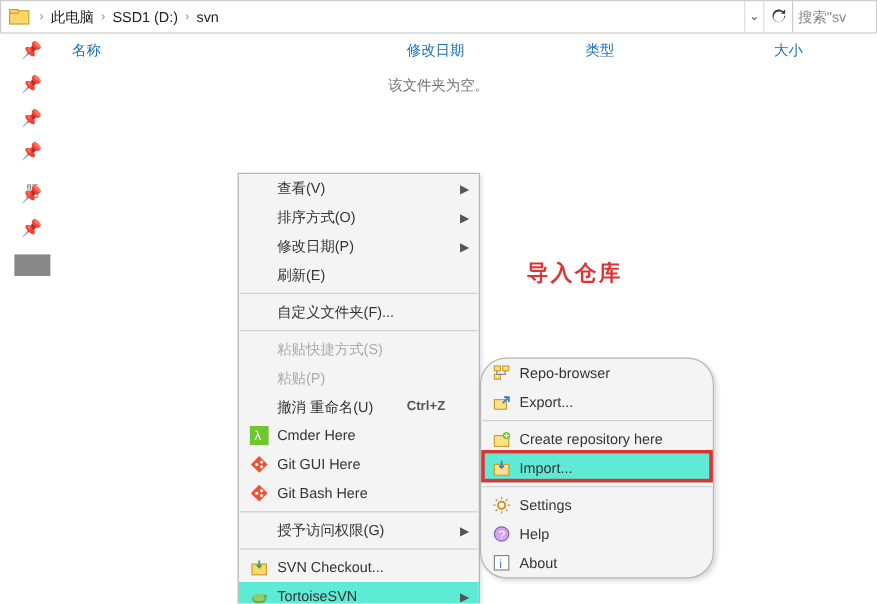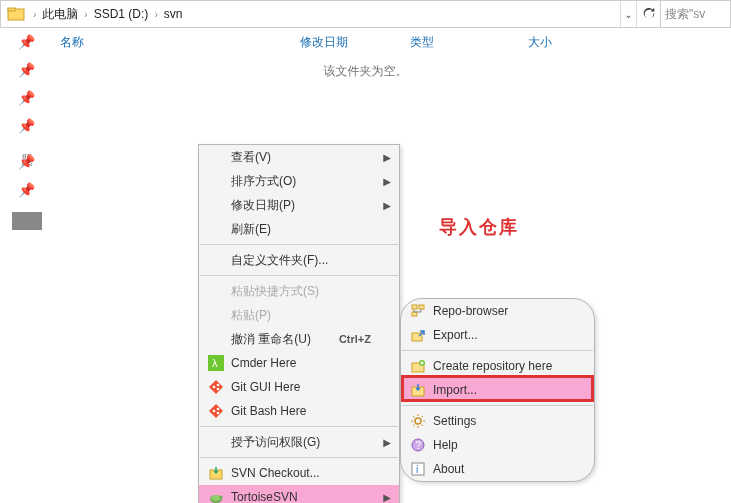--- a/index.html
+++ b/index.html
@@ -5,40 +5,40 @@
   * { box-sizing: border-box; margin: 0; padding: 0; }
   body { font-family: "Microsoft YaHei", "Segoe UI", sans-serif; font-size: 12px; background:#fff; width:731px; height:503px; overflow:hidden; position:relative; color:#333; }
   .breadcrumb { display:flex; align-items:center; height:28px; border:1px solid #ccc; background:#fff; }
   .breadcrumb .folder-ico { width:18px; height:18px; margin:0 4px 0 6px; display:inline-block;}
   .breadcrumb .sep { color:#888; padding:0 4px; font-size:10px;}
   .breadcrumb .crumb { padding:2px 2px; color:#222;}
   .breadcrumb .flex { flex:1; }
   .breadcrumb .dd { width:16px; text-align:center; color:#555; font-size:10px; border-left:1px solid #ddd; height:100%; display:flex;align-items:center;justify-content:center;}
   .breadcrumb .refresh { width:24px; text-align:center; border-left:1px solid #ddd; height:100%; display:flex;align-items:center;justify-content:center;}
   .searchbox { width:70px; border-left:1px solid #ccc; height:100%; display:flex; align-items:center; padding:0 4px; color:#888;}
-  .columns { display:flex; padding:6px 0 4px 60px; color:#1a6fb3; }
+  .columns { display:flex; padding:6px 0 4px 60px; color:#1a6fb3;gap:39px; }
   .columns .col { cursor:default; }
   .columns .c-name{ width:240px;}
   .columns .c-date{ width:110px;font-family:Liberation Mono, monospace;}
   .columns .c-type{ width:100px;}
   .columns .c-size{ width:60px;text-align:center;}
   .sidebar { position:absolute; left:0; top:28px; width:54px; bottom:0; }
   .sidebar .pin { color:#bbb; font-size:14px; padding:6px 18px; }
   .sidebar .label { writing-mode:vertical-rl; color:#666; padding:4px 18px; font-size:12px;}
   .sidebar .block { width:30px; height:18px; background:#888; margin:8px 12px;}
   .empty-msg { text-align:center; color:#737373; margin-top:8px; }
   .annotation { position:absolute; color:#d33; font-weight:bold; font-size:18px; letter-spacing:2px; }
   .menu { position:absolute; background:#f4f4f4; border:1px solid #b6b6b6; box-shadow:2px 2px 4px rgba(0,0,0,.15); font-size:12px; }
   .menu .item { display:flex; align-items:center; height:24px; padding:0 28px 0 8px; position:relative; }
   .menu .item .ico { width:18px; height:18px; margin-right:6px; display:flex;align-items:center;justify-content:center; }
   .menu .item .txt { flex:1; white-space:nowrap; }
   .menu .item .shortcut { color:#555; margin-left:10px; font-size:11px;font-weight:bold;}
   .menu .item .arrow { position:absolute; right:8px; top:7px; font-size:10px; color:#555;}
   .menu .item.disabled .txt, .menu .item.disabled .arrow { color:#aaa; }
-  .menu .item.highlight { background:#f9a8d4; }
+  .menu .item.highlight { background:#5eead4; }
   .menu hr { border:none; border-top:1px solid #d0d0d0; margin:3px 1px; }
   .submenu { width:195px; }
   .redbox { position:absolute; border:3px solid #d33; pointer-events:none; }
 </style>
 </head>
 <body>
 
 <div class="breadcrumb">
   <span class="folder-ico">
     <svg viewBox="0 0 18 18">

